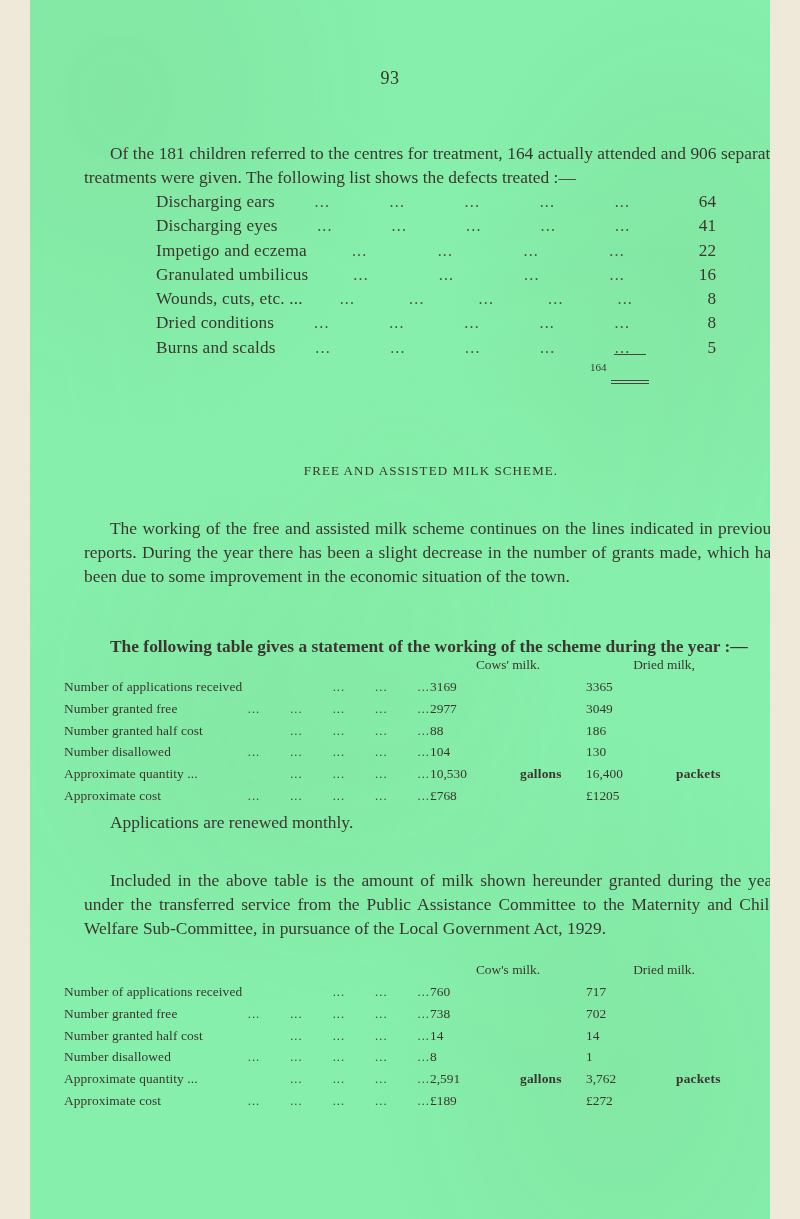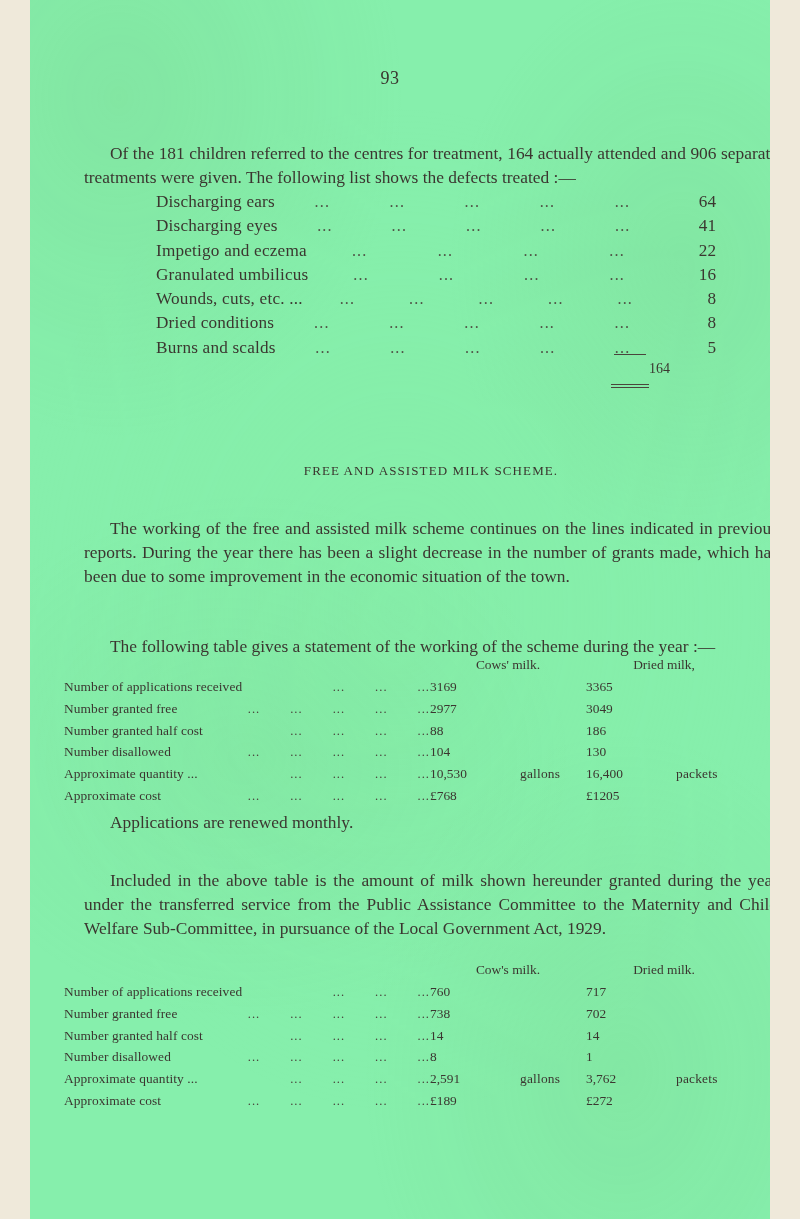--- a/index.html
+++ b/index.html
@@ -95,22 +95,22 @@
     width: 46px;
     text-align: right;
     white-space: nowrap;
   }
 
   .total-block {
     position: absolute;
     left: 560px;
     top: 354px;
     width: 80px;
-    text-align: right;
-    font-size: 14px;
+    text-align: left;
+    font-size: 11px;
   }
   .rule-single {
     width: 32px;
     height: 1px;
     background: #4a443c;
     margin: 0 auto 6px auto;
   }
   .rule-double {
     width: 38px;
     margin: 7px auto 0 auto;
@@ -178,20 +178,21 @@
     align-items: baseline;
     white-space: nowrap;
   }
   .dt-num {
     width: 86px;
     padding-right: 4px;
   }
   .dt-unit {
     text-align: right;
     letter-spacing: .2px;
+    font-weight: bold;
   }
 </style>
 </head>
 <body>
 
 <div class="page">
   <div class="content">
 
     <div class="folio">93</div>
 
@@ -281,21 +282,21 @@
       <div class="rule-double">
           <i></i>
           <i></i>
         </div>
     </div>
 
     <div class="section-heading">FREE AND ASSISTED MILK SCHEME.</div>
 
     <p class="body-text" style="top:499px;"><span class="indent"></span><span>The working of the free and assisted milk scheme continues on the lines indicated in previous reports.  During the year there has been a slight decrease in the number of grants made, which has been due to some improvement in the economic situation of the town.</span></p>
 
-    <p class="body-text" style="top:617px;"><span class="indent"></span><span>The following table gives a statement of the working of the scheme during the year :—</span></p>
+    <p class="body-text" style="top:617px;font-weight:bold;"><span class="indent"></span><span>The following table gives a statement of the working of the scheme during the year :—</span></p>
 
     <div class="data-table" id="table-main" style="top:657px;">
         <div class="dt-head">
           <div class="sp"></div>
           <div class="h1">Cows' milk.</div>
           <div class="h2">Dried milk,</div>
         </div>
         <div class="dt-row">
           <div class="dt-label">Number of applications received</div>
           <div class="dt-dots">

